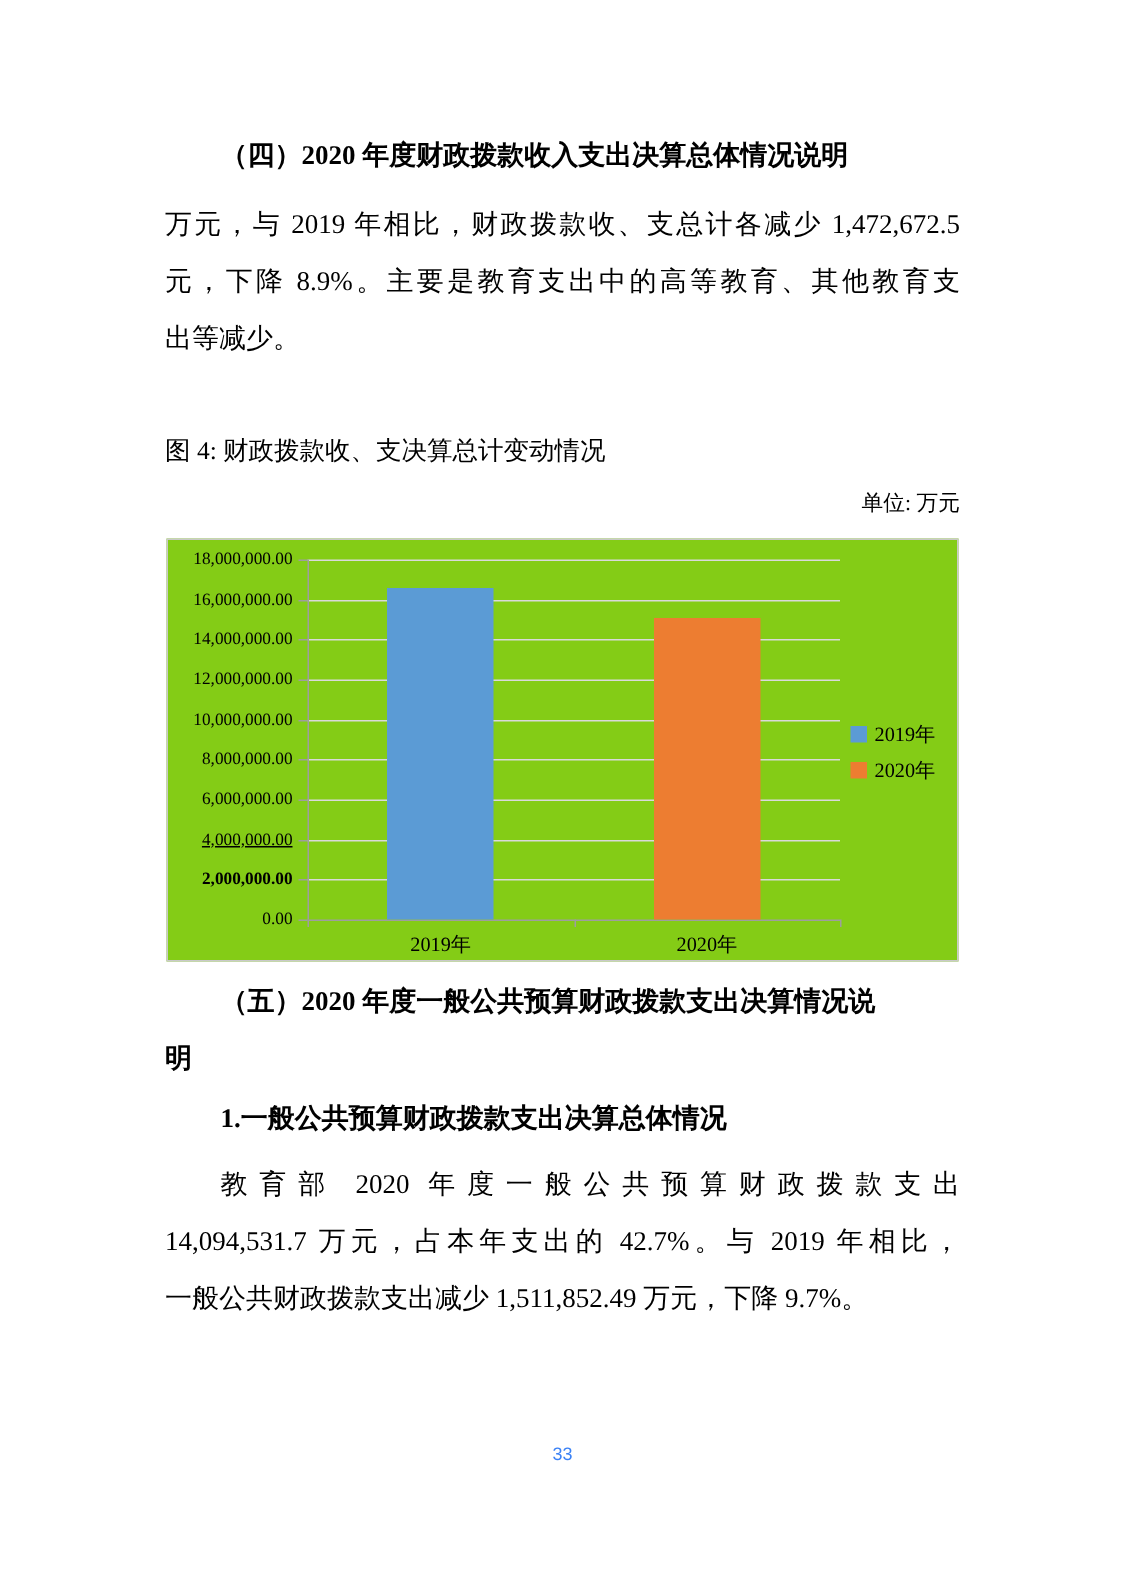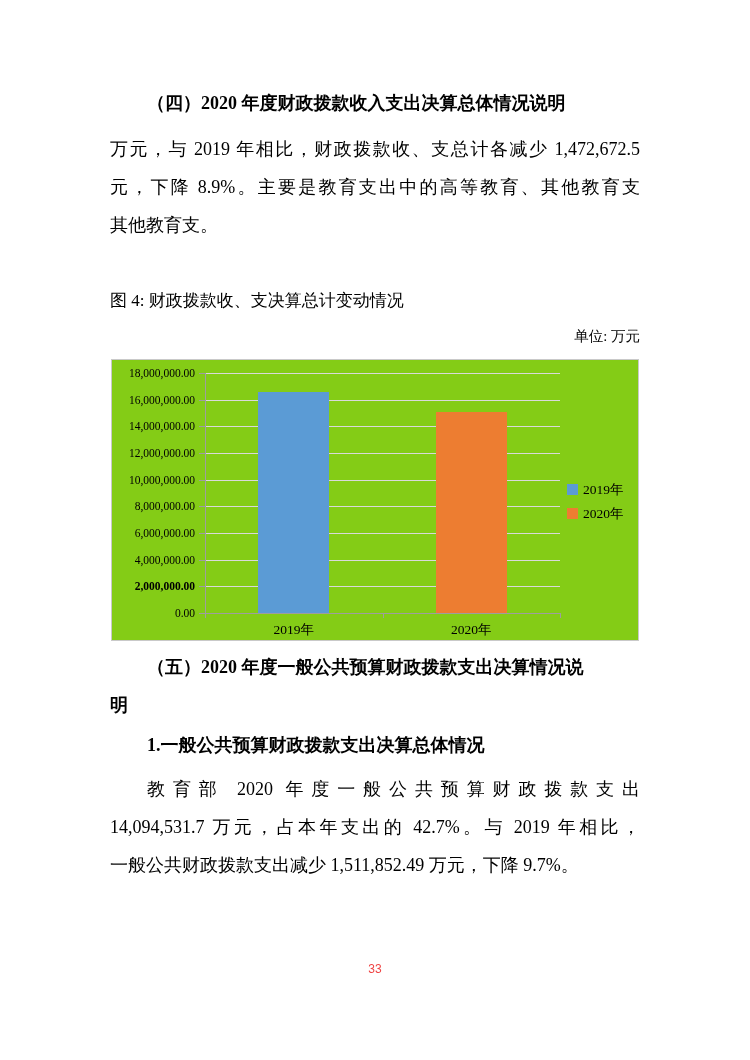--- a/index.html
+++ b/index.html
@@ -26,36 +26,36 @@
   .tickmark { height:1px; background:#9e9e9e; }
   .vtick { width:1px; background:#9e9e9e; }
   .ytick-label { font-size:11.5px; line-height:14px; width:80px; text-align:right; white-space:nowrap; }
   .bar { bottom:auto; }
   .xcat-label { font-size:13.5px; line-height:16px; width:120px; text-align:center; }
   .legend-item { display:flex; align-items:center; gap:5px; position:absolute; }
   .legend-swatch { position:static; width:11px; height:11px; flex:0 0 auto; }
   .legend-label { position:static; font-size:13.5px; line-height:15px; white-space:nowrap; }
   .pagenum {
     position:absolute; top:962px; left:0; width:750px; text-align:center;
-    font-size:12px; font-family:"Liberation Sans","DejaVu Sans",sans-serif; color:#ef4444;
+    font-size:12px; font-family:"Liberation Sans","DejaVu Sans",sans-serif; color:#3b82f6;
   }
 </style>
 </head>
 <body>
 
 <div class="page">
 
   <div class="block heading" style="top:84px;">
     <span class="tline indent">（四）2020 年度财政拨款收入支出决算总体情况说明</span>
   </div>
 
   <div class="block para" style="top:130px;">
     <span class="tline fill">万元，与 2019 年相比，财政拨款收、支总计各减少 1,472,672.5</span>
     <span class="tline fill">元，下降 8.9%。主要是教育支出中的高等教育、其他教育支</span>
-    <span class="tline">其他教育支。</span>
+    <span class="tline">出等减少。</span>
   </div>
 
   <div class="block fig-caption" style="top:286px;">图 4: 财政拨款收、支决算总计变动情况</div>
 
   <div class="block unit-label" style="top:324px;">单位: 万元</div>
 
   <div class="chart-box" id="chart">
       <div class="gridline" style="left: 93px; top: 13px; width: 355px;"></div>
       <div class="tickmark" style="left: 87px; top: 13px; width: 6px;"></div>
       <div class="ytick-label" style="left: 3px; top: 6px;">18,000,000.00</div>
@@ -72,21 +72,21 @@
       <div class="tickmark" style="left: 87px; top: 119.667px; width: 6px;"></div>
       <div class="ytick-label" style="left: 3px; top: 112.667px;">10,000,000.00</div>
       <div class="gridline" style="left: 93px; top: 146.333px; width: 355px;"></div>
       <div class="tickmark" style="left: 87px; top: 146.333px; width: 6px;"></div>
       <div class="ytick-label" style="left: 3px; top: 139.333px;">8,000,000.00</div>
       <div class="gridline" style="left: 93px; top: 173px; width: 355px;"></div>
       <div class="tickmark" style="left: 87px; top: 173px; width: 6px;"></div>
       <div class="ytick-label" style="left: 3px; top: 166px;">6,000,000.00</div>
       <div class="gridline" style="left: 93px; top: 199.667px; width: 355px;"></div>
       <div class="tickmark" style="left: 87px; top: 199.667px; width: 6px;"></div>
-      <div class="ytick-label" style="left: 3px; top: 192.667px;">4,000,000.00</div>
+      <div class="ytick-label" style="left: 3px; top: 192.667px; text-decoration: underline;">4,000,000.00</div>
       <div class="gridline" style="left: 93px; top: 226.333px; width: 355px;"></div>
       <div class="tickmark" style="left: 87px; top: 226.333px; width: 6px;"></div>
       <div class="ytick-label" style="left: 3px; top: 219.333px; font-weight: bold;">2,000,000.00</div>
       <div class="axis-base" style="left: 93px; top: 253px; width: 355px;"></div>
       <div class="tickmark" style="left: 87px; top: 253px; width: 6px;"></div>
       <div class="ytick-label" style="left: 3px; top: 246px;">0.00</div>
       <div class="axis-v" style="left: 93px; top: 13px; height: 240px;"></div>
       <div class="vtick" style="left: 93px; top: 253px; height: 5px;"></div>
       <div class="vtick" style="left: 270.5px; top: 253px; height: 5px;"></div>
       <div class="vtick" style="left: 448px; top: 253px; height: 5px;"></div>

